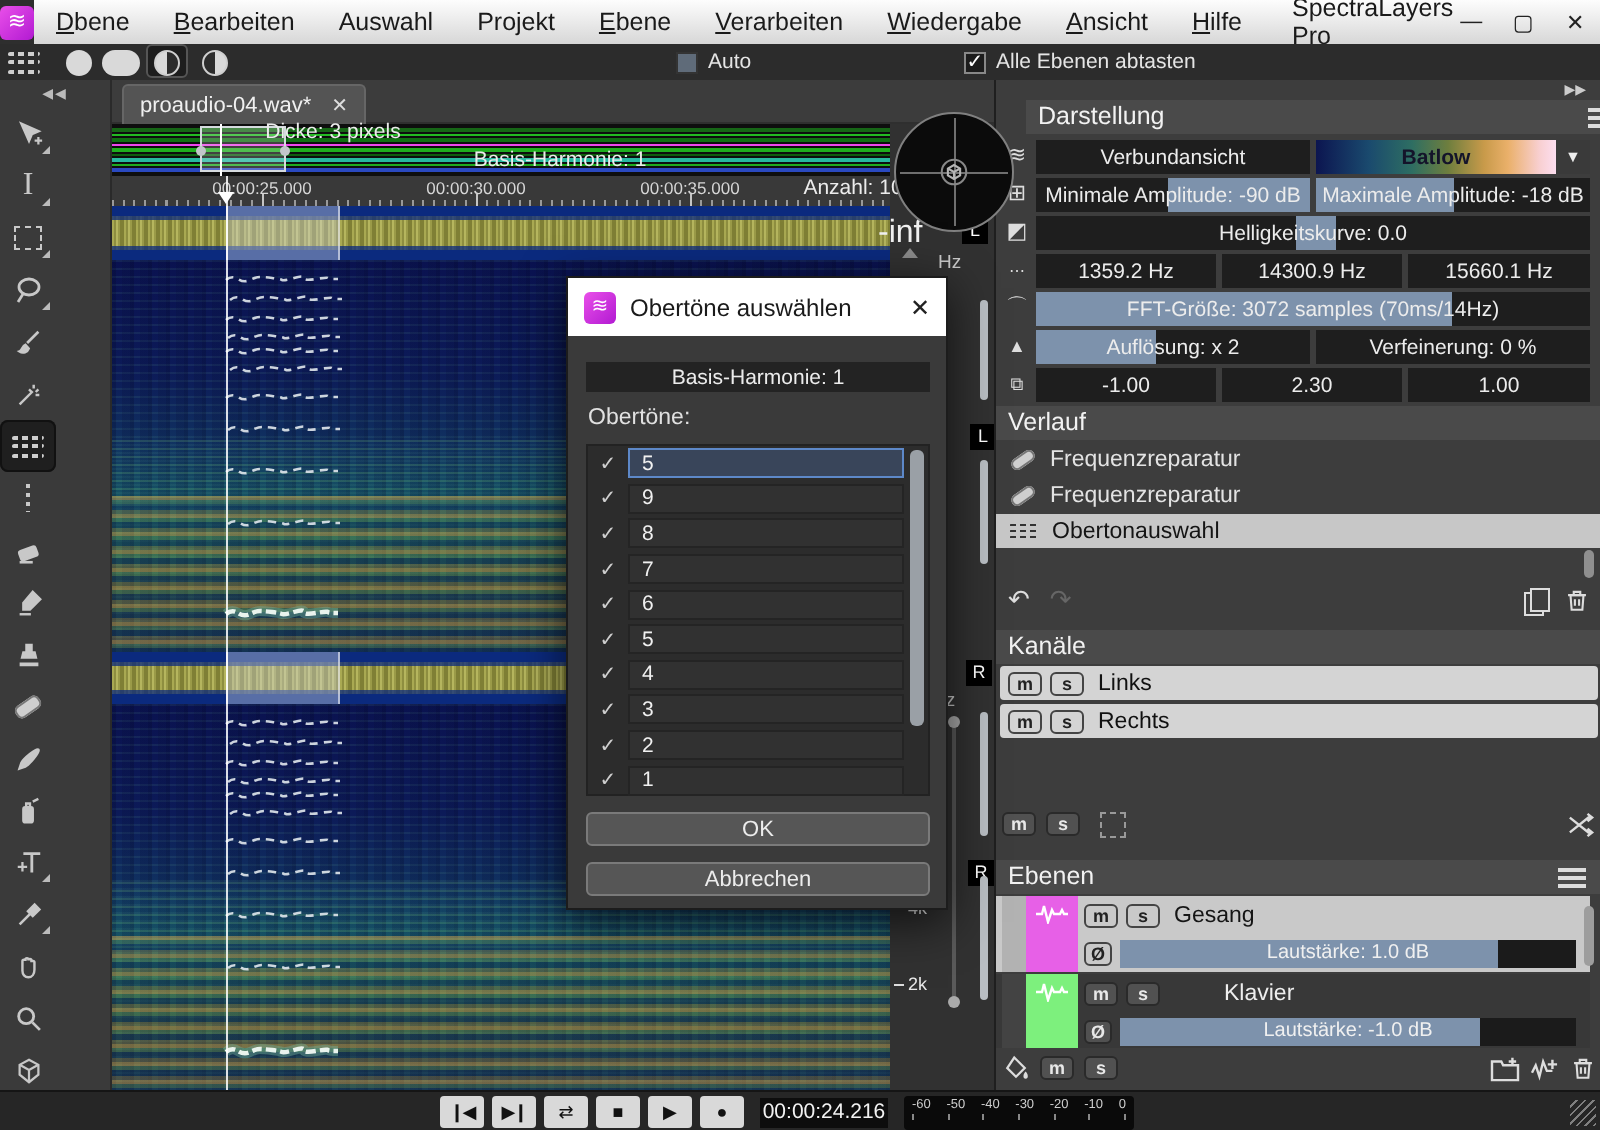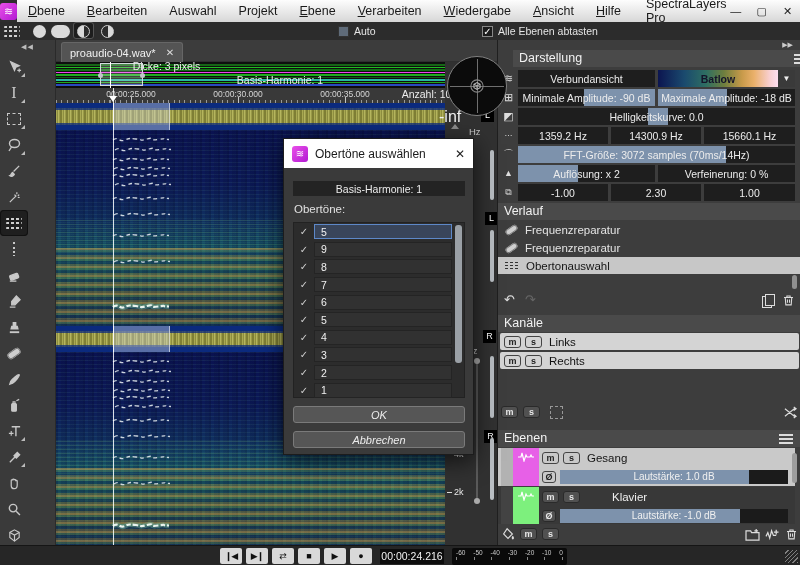--- a/index.html
+++ b/index.html
@@ -178,21 +178,21 @@
     display:flex;align-items:center;justify-content:center;font-size:10.5px;color:#ececec;}
   #dlg-label{position:absolute;left:10px;top:64px;font-size:11.5px;color:#e0e0e0;}
   #dlg-list{position:absolute;left:9px;top:83px;width:172px;height:176px;background:#2c2c2c;border:1px solid #222;}
   .drow{height:17.6px;display:flex;align-items:center;}
   .drow .ck{width:20px;text-align:center;color:#cfcfcf;font-size:10px;}
   .drow .num{flex:1;height:15px;margin-right:12px;background:#313131;border:1px solid #242424;
     display:flex;align-items:center;padding-left:6px;font-size:10.5px;color:#f0f0f0;}
   .drow.sel .num{background:#39455a;border:1px solid #5d88c8;}
   #dlg-scroll{position:absolute;right:2px;top:2px;width:7px;height:138px;border-radius:3px;background:#9aa0a6;}
   .dlg-btn{position:absolute;left:9px;width:172px;height:17px;background:#565656;border:1px solid #7a7a7a;
-    border-radius:3px;display:flex;align-items:center;justify-content:center;font-size:11px;color:#ececec;font-style:italic;}
+    border-radius:3px;display:flex;align-items:center;justify-content:center;font-size:11px;color:#ececec;}
 </style>
 </head>
 <body>
 
 <div id="app">
 
   <div id="titlebar">
     <div id="appicon-wrap">
       <div id="appicon">≋</div>
     </div>

